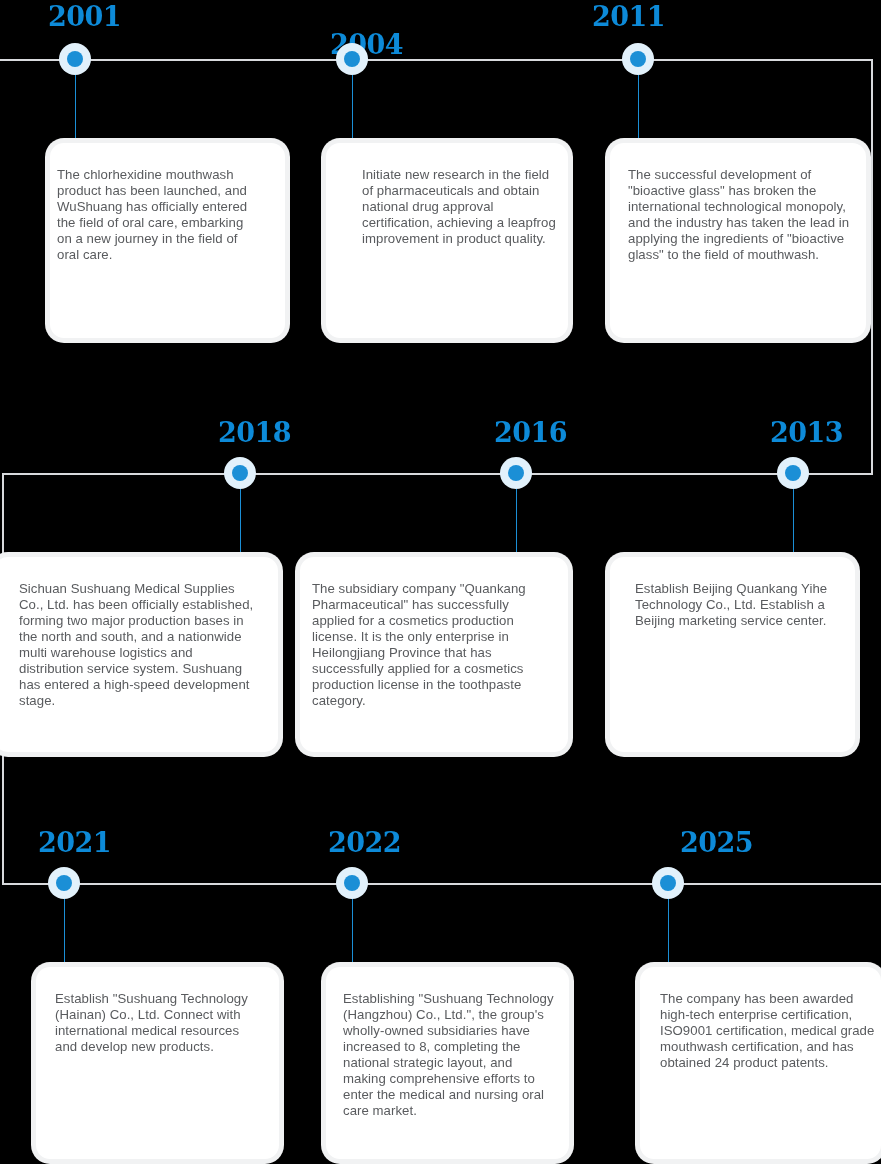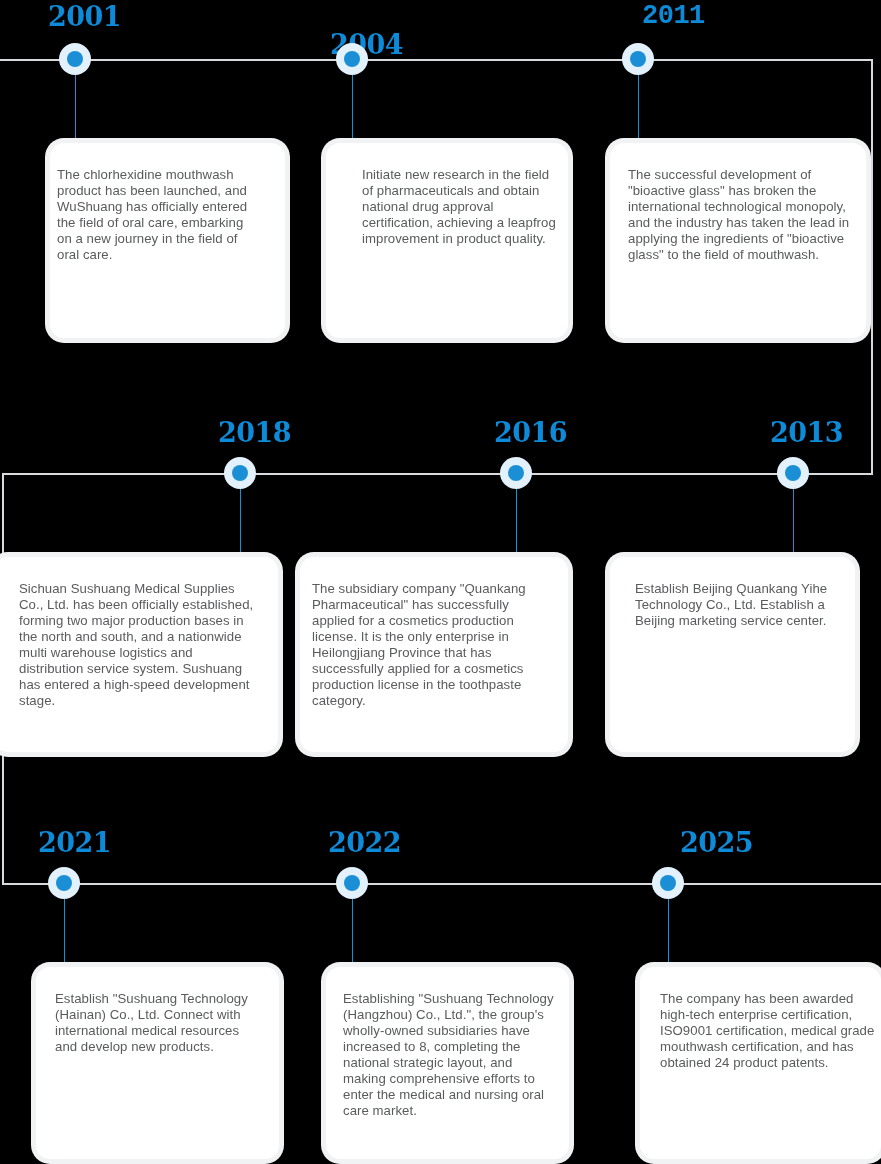--- a/index.html
+++ b/index.html
@@ -118,21 +118,21 @@
       <div class="dot-inner"></div>
     </div>
     <div class="stem" style="left:351.5px; top:75px; height:78px;"></div>
     <div class="ring" style="left:343px; top:145px;"></div>
   </div>
   <div class="card" style="left:326px; top:143px; width:242px; height:195px;">
     <div class="card-text" style="left:16px; top:24px; width:201px;margin-left:20px;">Initiate new research in the field of pharmaceuticals and obtain national drug approval certification, achieving a leapfrog improvement in product quality.</div>
   </div>
 
   <div class="node">
-    <div class="year" style="left:642px; top:3px;font-family:Liberation Mono, monospace;">2011</div>
+    <div class="year" style="left:592px; top:3px;">2011</div>
     <div class="dot-outer" style="left:622px; top:43px;">
       <div class="dot-inner"></div>
     </div>
     <div class="stem" style="left:637.5px; top:75px; height:78px;"></div>
     <div class="ring" style="left:629px; top:145px;"></div>
   </div>
   <div class="card" style="left:610px; top:143px; width:256px; height:195px;">
     <div class="card-text" style="left:18px; top:24px; width:226px;">The successful development of "bioactive glass" has broken the international technological monopoly, and the industry has taken the lead in applying the ingredients of "bioactive glass" to the field of mouthwash.</div>
   </div>
 

